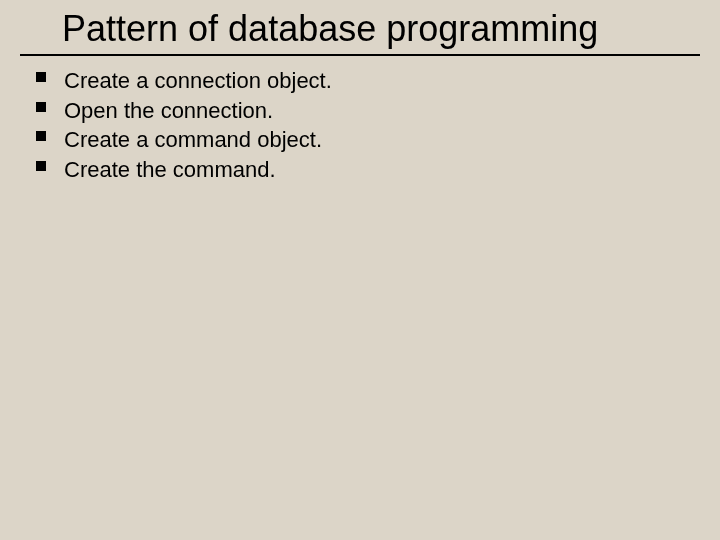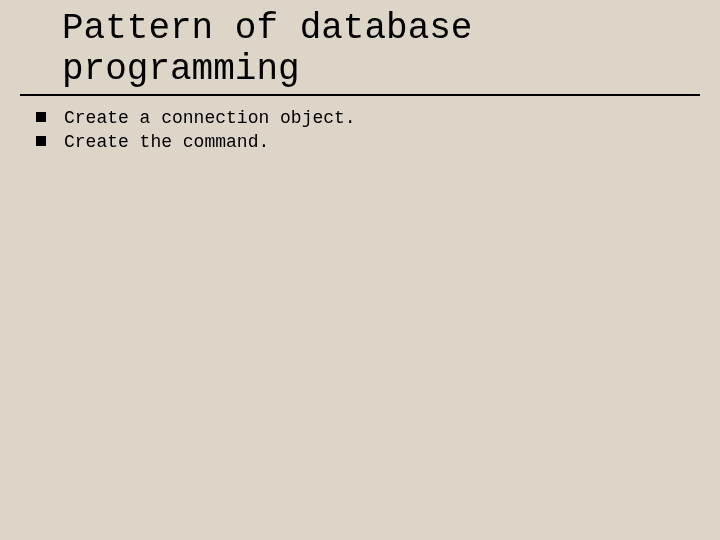--- a/index.html
+++ b/index.html
@@ -1,19 +1,18 @@
 <!DOCTYPE html>
 <html><head>
   <meta charset="utf-8">
   <style>
     * {
       margin: 0;
       padding: 0;
       box-sizing: border-box;
-      font-family: Liberation Mono, monospace;
     }
     body {
       width: 720px;
       height: 540px;
       background-color: #dcd5c8;
       font-family: Arial, Helvetica, sans-serif;
       overflow: hidden;
       position: relative;
     }
     .slide {
@@ -34,21 +33,21 @@
       border-bottom: 2px solid #000;
       margin: 0 20px 0 20px;
     }
     .bullets {
       list-style: none;
       padding: 10px 0 0 36px;
     }
     .bullets li {
       display: flex;
       align-items: flex-start;
-      font-size: 18px;
+      font-size: 22px;
       color: #000;
       line-height: 1.35;
     }
     .bullet-icon {
       width: 10px;
       height: 10px;
       background-color: #000;
       margin-right: 18px;
       margin-top: 6px;
       flex-shrink: 0;
@@ -62,16 +61,24 @@
     <h1 class="title">Pattern of database programming</h1>
   </div>
   <div class="underline"></div>
   <ul class="bullets">
     <li>
       <span class="bullet-icon"></span>
       <span>Create a connection object.</span>
     </li>
     <li>
       <span class="bullet-icon"></span>
+      <span>Open the connection.</span>
+    </li>
+    <li>
+      <span class="bullet-icon"></span>
+      <span>Create a command object.</span>
+    </li>
+    <li>
+      <span class="bullet-icon"></span>
       <span>Create the command.</span>
     </li>
   </ul>
 </div>
 
 </body></html>

